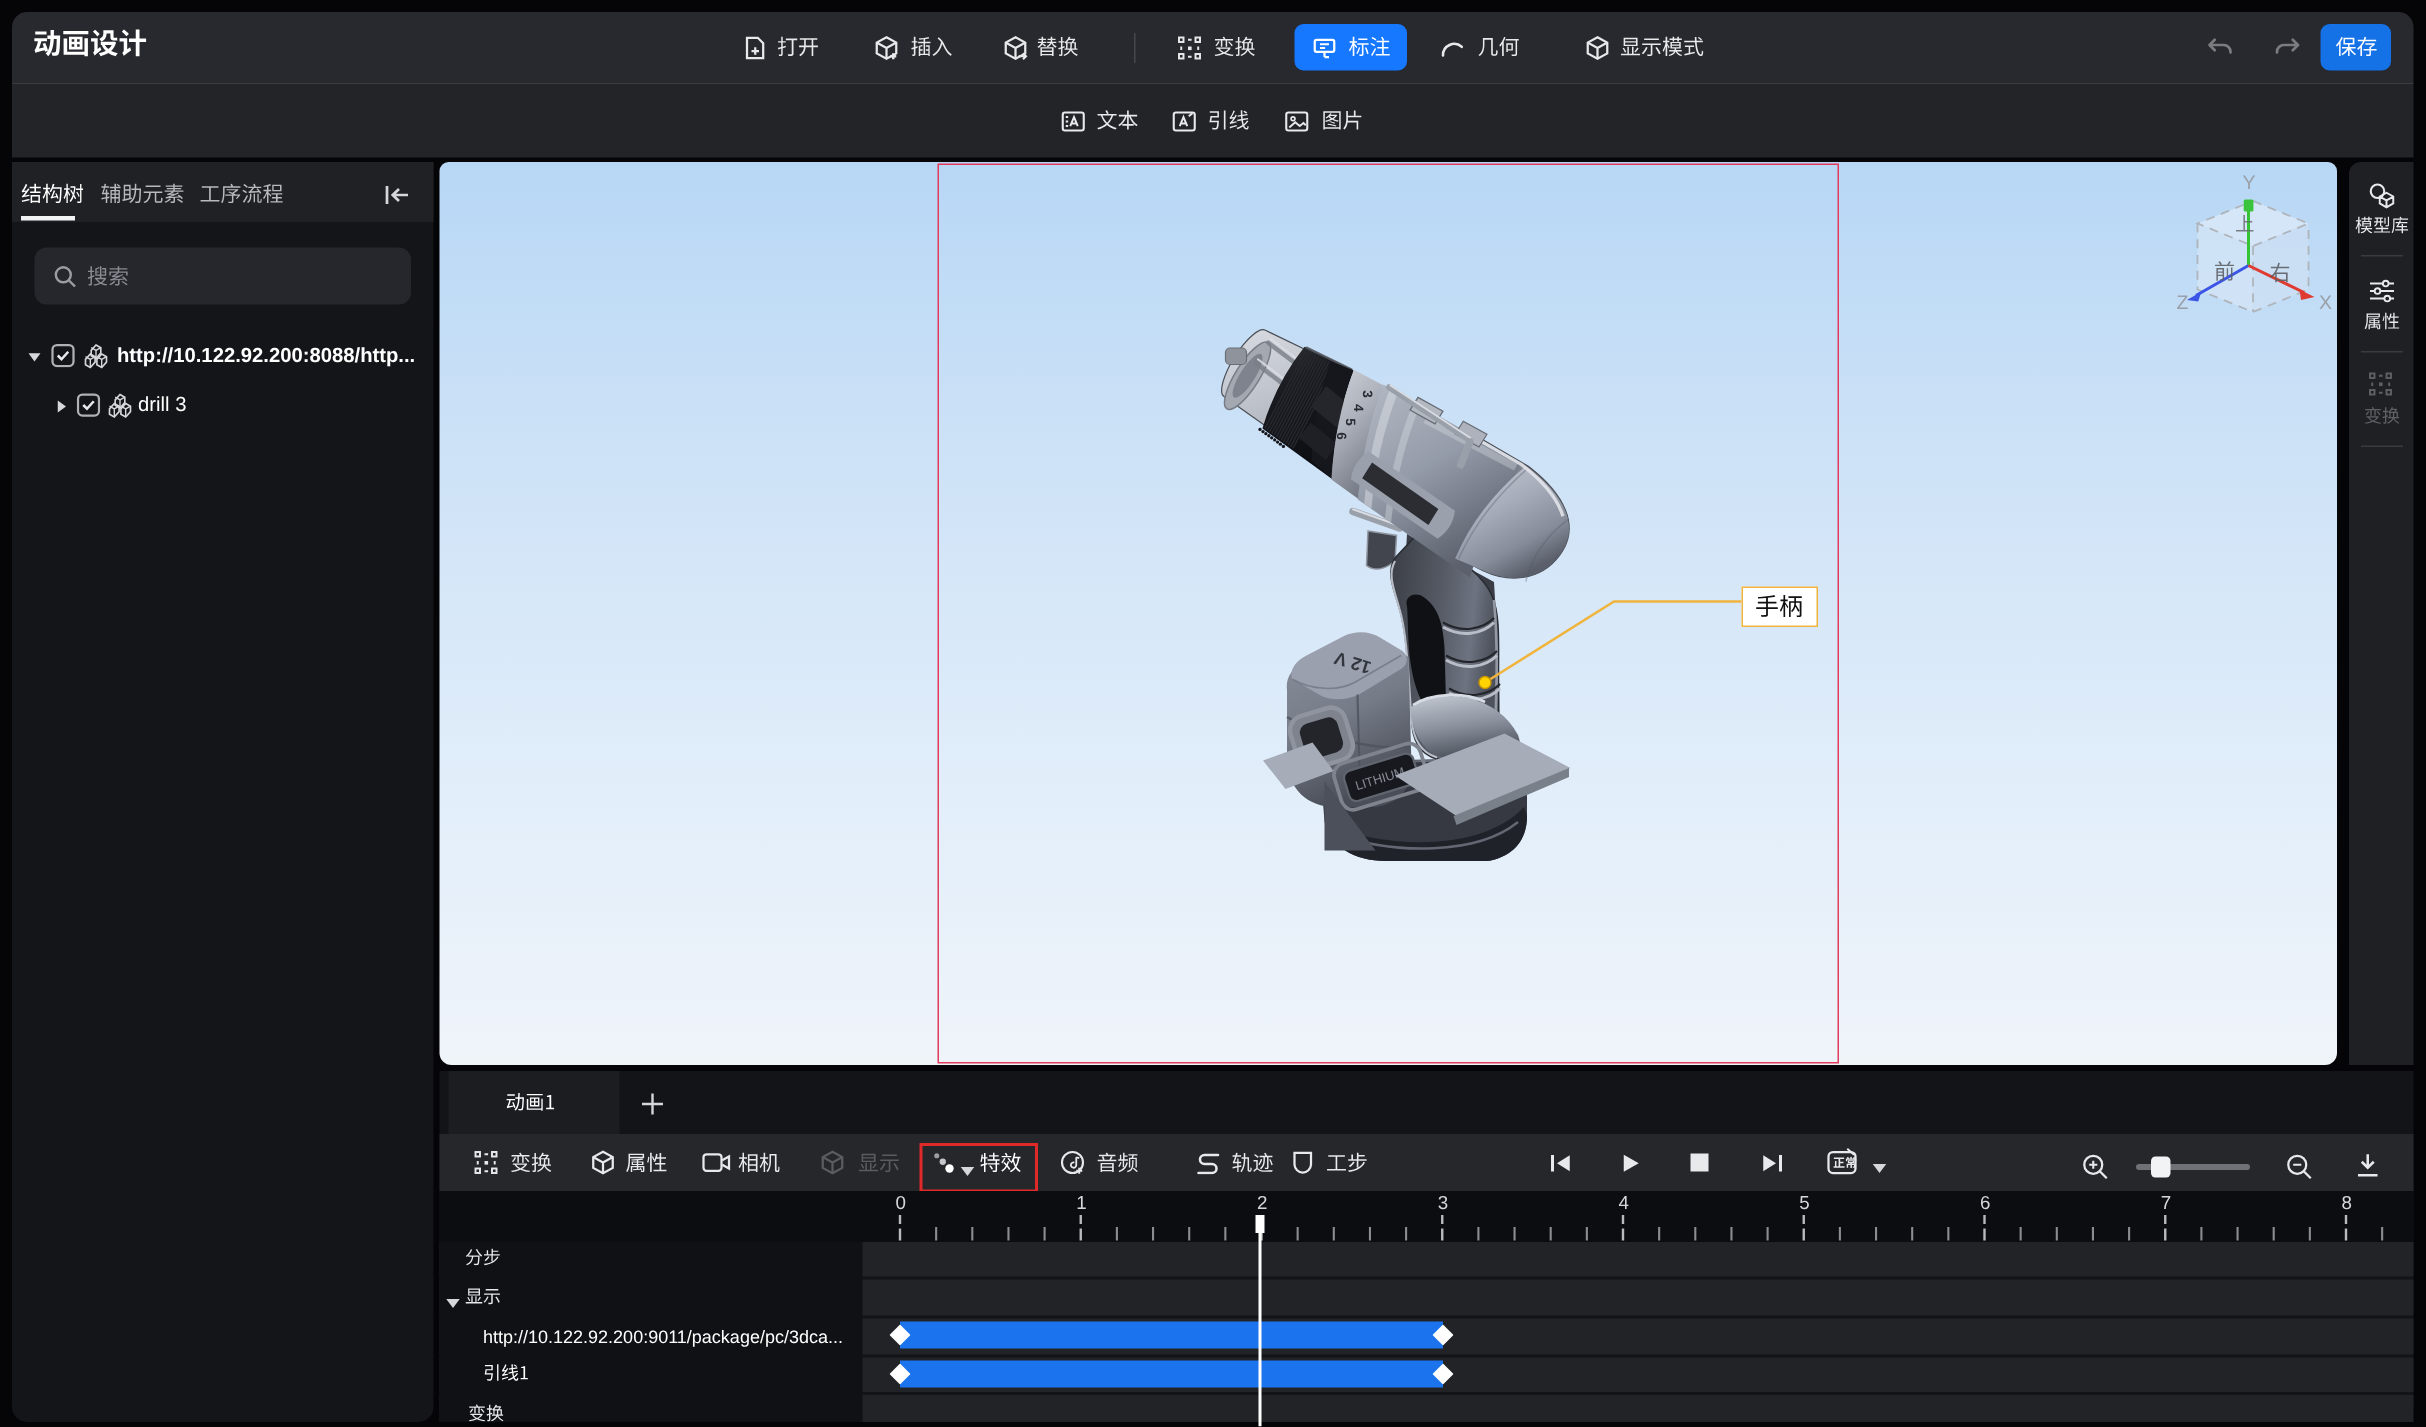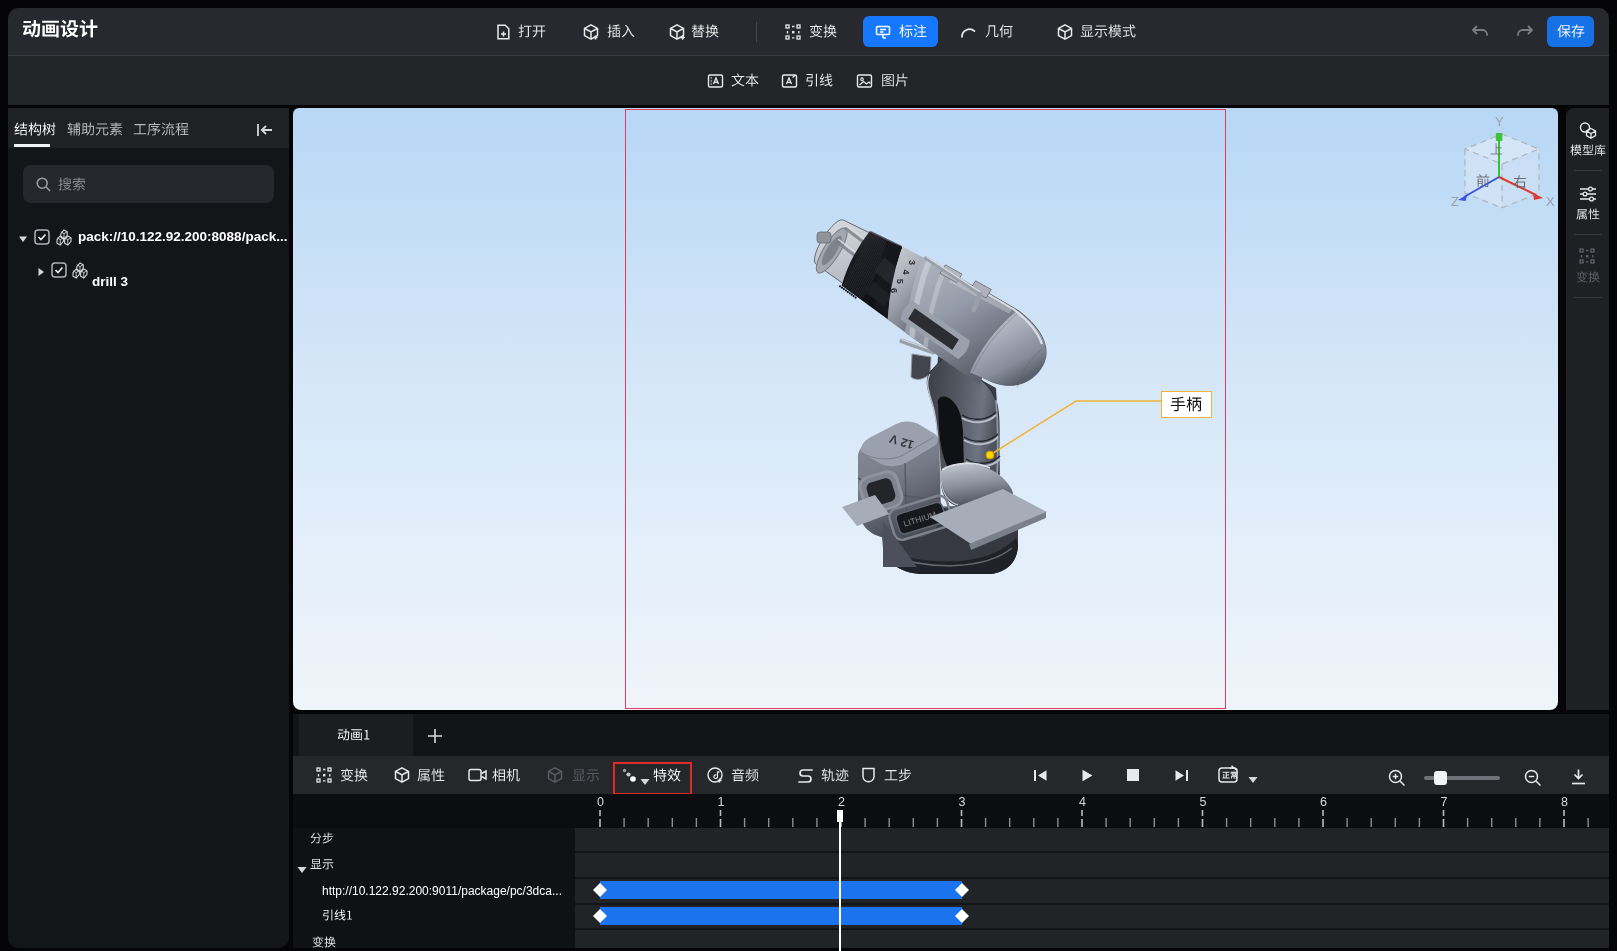--- a/index.html
+++ b/index.html
@@ -166,37 +166,37 @@
       <path d="M4.5 8 7 10.5 11.5 5.5" stroke="#e8e9ea" stroke-width="1.7" fill="none"></path>
     </svg></div>
 <div style="position:absolute;left:55px;top:229px;"><svg width="18" height="17" viewBox="0 0 18 17" fill="none">
       <path d="M9 1 l3.2 1.8 v3.6 L9 10 l-3.2 -1.8 v-3.6 Z" stroke="#d6d7d9" stroke-width="1.1" fill="none"></path>
       <path d="M5.8 2.8 L9 4.6 l3.2 -1.8 M9 4.6 v5.2" stroke="#d6d7d9" stroke-width="0.9" fill="none"></path>
       <path d="M5.2 7 l3.2 1.8 v3.6 L5.2 16 l-3.2 -1.8 v-3.6 Z" stroke="#d6d7d9" stroke-width="1.1" fill="none"></path>
       <path d="M2.0 8.8 L5.2 10.6 l3.2 -1.8 M5.2 10.6 v5.2" stroke="#d6d7d9" stroke-width="0.9" fill="none"></path>
       <path d="M12.8 7 l3.2 1.8 v3.6 L12.8 16 l-3.2 -1.8 v-3.6 Z" stroke="#d6d7d9" stroke-width="1.1" fill="none"></path>
       <path d="M9.600000000000001 8.8 L12.8 10.6 l3.2 -1.8 M12.8 10.6 v5.2" stroke="#d6d7d9" stroke-width="0.9" fill="none"></path>
     </svg></div>
-<div class="abs" style="left:78px;top:229px;font-size:13.5px;font-weight:bold;color:#fff;letter-spacing:0px;">pack://10.122.92.200:8088/pack...</div>
+<div class="abs" style="left:78px;top:229px;font-size:13.5px;font-weight:bold;color:#fff;letter-spacing:0px;">http://10.122.92.200:8088/http...</div>
 <div style="position:absolute;left:35px;top:264px;"><svg width="12" height="12" viewBox="0 0 12 12" fill="none">
       <path d="M3.5 2 L9 6 3.5 10 Z" fill="#d6d7d9"></path>
     </svg></div>
 <div style="position:absolute;left:51px;top:262px;"><svg width="16" height="16" viewBox="0 0 16 16" fill="none">
       <rect x="1" y="1" width="14" height="14" rx="3" stroke="#aeb1b6" stroke-width="1.5"></rect>
       <path d="M4.5 8 7 10.5 11.5 5.5" stroke="#e8e9ea" stroke-width="1.7" fill="none"></path>
     </svg></div>
 <div style="position:absolute;left:71px;top:262px;"><svg width="18" height="17" viewBox="0 0 18 17" fill="none">
       <path d="M9 1 l3.2 1.8 v3.6 L9 10 l-3.2 -1.8 v-3.6 Z" stroke="#d6d7d9" stroke-width="1.1" fill="none"></path>
       <path d="M5.8 2.8 L9 4.6 l3.2 -1.8 M9 4.6 v5.2" stroke="#d6d7d9" stroke-width="0.9" fill="none"></path>
       <path d="M5.2 7 l3.2 1.8 v3.6 L5.2 16 l-3.2 -1.8 v-3.6 Z" stroke="#d6d7d9" stroke-width="1.1" fill="none"></path>
       <path d="M2.0 8.8 L5.2 10.6 l3.2 -1.8 M5.2 10.6 v5.2" stroke="#d6d7d9" stroke-width="0.9" fill="none"></path>
       <path d="M12.8 7 l3.2 1.8 v3.6 L12.8 16 l-3.2 -1.8 v-3.6 Z" stroke="#d6d7d9" stroke-width="1.1" fill="none"></path>
       <path d="M9.600000000000001 8.8 L12.8 10.6 l3.2 -1.8 M12.8 10.6 v5.2" stroke="#d6d7d9" stroke-width="0.9" fill="none"></path>
     </svg></div>
-<div class="abs" style="left:92px;top:262px;font-size:13.5px;font-weight:bold;color:#fff;margin-top:12px;">drill 3</div>
+<div class="abs" style="left:92px;top:262px;font-size:13.5px;font-weight:normal;color:#fff;">drill 3</div>
 <div class="abs" style="left:293px;top:108px;width:1265px;height:602px;border-radius:6px 6px 8px 8px;background:linear-gradient(#b7d7f5 0%,#cfe3f7 35%,#e2eefa 70%,#eff4f9 100%);"></div>
 <div class="abs" style="left:625px;top:109px;width:601px;height:600px;border:1.6px solid #e23b5e;"></div>
 <svg class="abs" style="left:790px;top:185px;" width="290" height="400" viewBox="790 185 290 400">
     <defs>
 <linearGradient id="met" x1="0" y1="-1" x2="0" y2="1" gradientUnits="objectBoundingBox">
 <stop offset="0" stop-color="#eef0f4"></stop>
         <stop offset="0.45" stop-color="#a7acb8"></stop>
         <stop offset="1" stop-color="#5b606c"></stop>
 </linearGradient>
 </defs>

